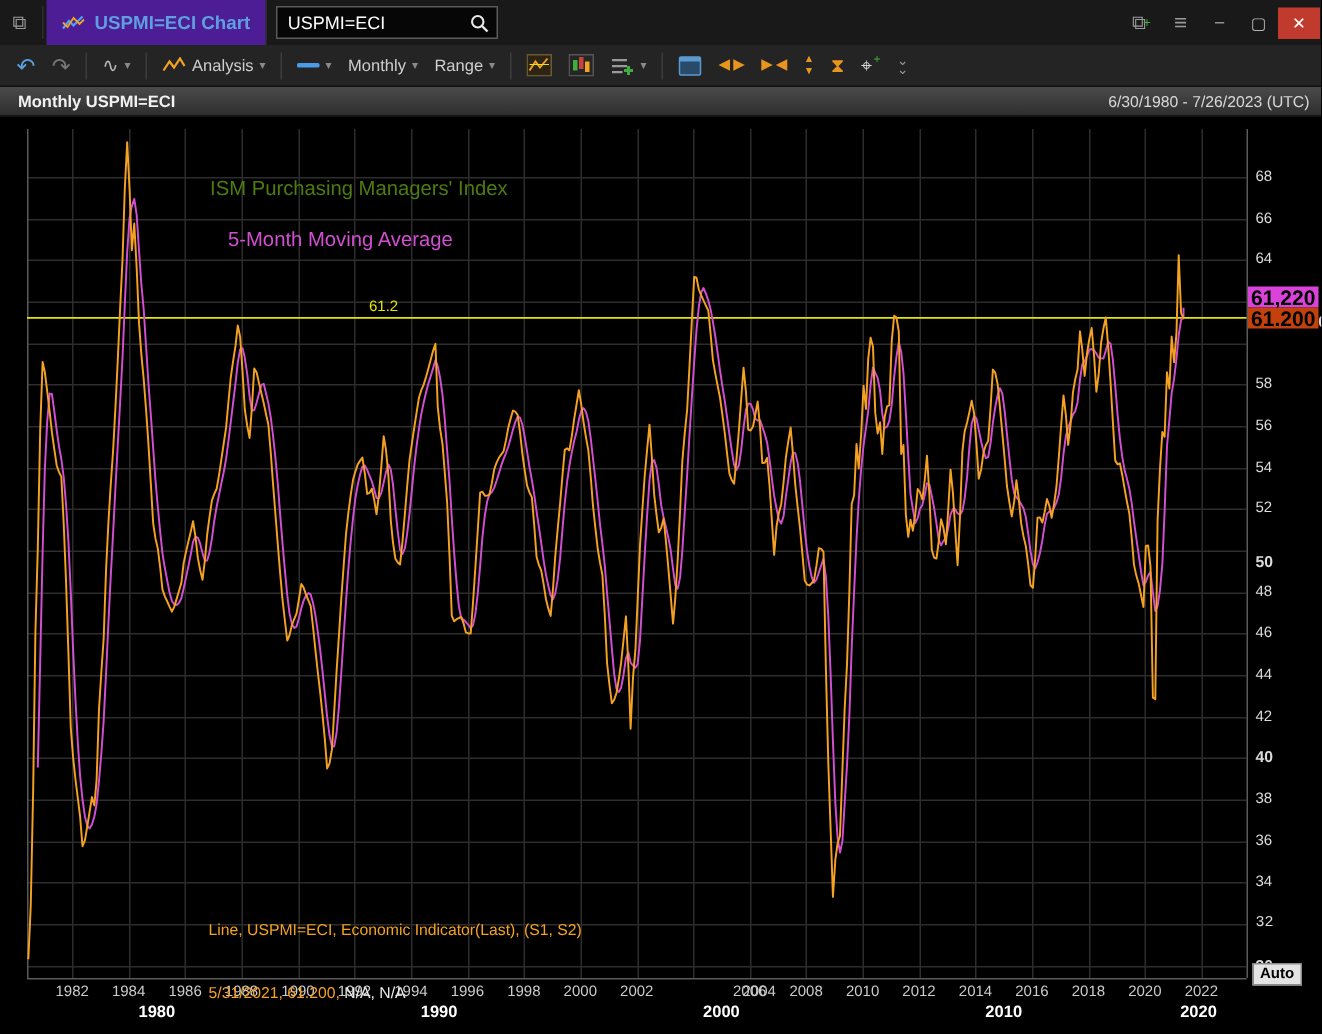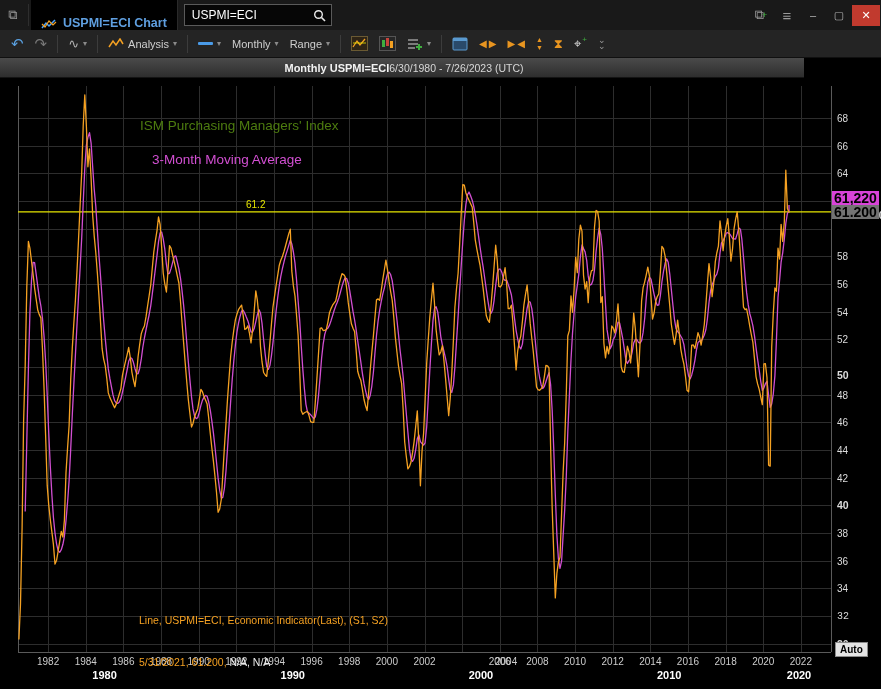--- a/index.html
+++ b/index.html
@@ -4,21 +4,21 @@
 <style>
   html,body{margin:0;padding:0;background:#000;}
   .screen{position:relative;width:881px;height:689px;background:#000;overflow:hidden;
           font-family:"Liberation Sans",sans-serif;-webkit-user-select:none;user-select:none;}
   
   .titlebar{position:absolute;left:0;top:0;width:881px;height:30px;background:#191919;
             border-bottom:1px solid #000;display:flex;align-items:center;}
   .tb-btn{width:26px;height:22px;display:flex;align-items:center;justify-content:center;
           color:#9a9a9a;font-size:13px;cursor:pointer;}
   .tb-sep{width:1px;height:22px;background:#2e2e2e;margin:0 2px;}
-  .app-tab{height:30px;display:flex;align-items:flex-end;gap:6px;background:#000000;
+  .app-tab{height:30px;display:flex;align-items:center;gap:6px;background:#4c1d95;
            padding:0 10px;border-right:1px solid #2a2a2a;}
   .tab-title{color:#5f9fe0;font-size:12.5px;font-weight:bold;}
   .searchbox{margin-left:6px;width:136px;height:20px;background:#060606;border:1px solid #5a5a5a;
              display:flex;align-items:center;padding:0 5px;}
   .searchbox input{flex:1;min-width:0;background:transparent;border:none;outline:none;color:#fff;
                    font-size:12px;font-family:"Liberation Sans",sans-serif;}
   .tb-right{margin-left:auto;display:flex;align-items:center;height:100%;}
   .win-btn{width:26px;height:21px;display:flex;align-items:center;justify-content:center;
            color:#b5b5b5;font-size:11px;cursor:pointer;}
   .win-btn.close{background:#c13a2e;color:#fff;width:28px;margin-right:1px;}
@@ -31,36 +31,36 @@
   .caret{font-size:8px;color:#8a8a8a;line-height:1;}
   .undo{color:#5aa0e0;font-size:15px;} .redo{color:#787878;font-size:15px;}
   .zig{color:#b5b5b5;font-size:13px;}
   .blueline{width:15px;height:3px;background:#4a9be8;border-radius:1px;}
   .orange-ic{color:#e89520;font-size:10px;line-height:1;}
   .stackcol{display:flex;flex-direction:column;gap:1px;align-items:center;}
   .stackcol span{font-size:7px;line-height:1;}
   .crossplus{color:#3fae3f;font-size:8px;margin-left:-3px;margin-top:-8px;}
   .chevcol span{color:#999;font-size:9px;line-height:5px;}
   
-  .chart-header{position:absolute;left:0;top:58px;width:804px;height:20px;box-sizing:border-box;
+  .chart-header{position:absolute;left:0;top:58px;width:881px;height:20px;box-sizing:border-box;
                 background:linear-gradient(#4a4a4a,#2e2e2e);border-bottom:1px solid #141414;
-                display:flex;align-items:center;justify-content:center;padding:0 8px 0 12px;}
+                display:flex;align-items:center;justify-content:space-between;padding:0 8px 0 12px;}
   .ch-title{color:#f2f2f2;font-size:11px;font-weight:bold;}
   .ch-range{color:#d8d8d8;font-size:10.5px;}
   
   .chart-panel{position:absolute;left:0;top:78px;width:881px;height:611px;background:#000;}
   #chart-svg{position:absolute;left:0;top:0;}
   .anno1{position:absolute;left:140px;top:40px;color:#4d7c0f;font-size:13.5px;}
   .anno2{position:absolute;left:152px;top:74px;color:#d24fd2;font-size:13.5px;}
   .legend{position:absolute;left:139px;top:507px;font-size:10.5px;line-height:14px;white-space:pre;}
   .orange{color:#f5a122;} .white{color:#ececec;}
   .hline-label{position:absolute;left:246px;color:#e6e600;font-size:10px;}
   .tag{position:absolute;left:832px;width:47px;height:14px;display:flex;align-items:center;
        justify-content:center;font-size:14px;font-weight:bold;color:#000;z-index:5;}
-  .tag-sma{background:#d943d9;} .tag-line{background:#737373;}
+  .tag-sma{background:#d943d9;} .tag-line{background:#c2410c;}
   .auto-btn{position:absolute;left:835px;top:564px;height:13px;line-height:13px;background:#e4e4e4;
             border:1px solid #8a8a8a;color:#000;font-size:10px;font-weight:bold;padding:0 4px;cursor:pointer;}
   .ylab{position:absolute;left:837px;transform:translateY(-50%);color:#dcdcdc;font-size:10px;}
   .ylab.bold{font-weight:bold;font-size:10.5px;}
   .xlab{position:absolute;top:578px;transform:translateX(-50%);color:#cccccc;font-size:10px;}
   .declab{position:absolute;top:591px;transform:translateX(-50%);color:#ffffff;font-size:11px;font-weight:bold;}
   svg{display:block;}
 </style>
 </head>
 <body>
@@ -313,21 +313,21 @@
         <div class="xlab" style="left: 763.25px;">2020</div>
         <div class="xlab" style="left: 800.889px;">2022</div>
         <div class="declab" style="left: 104.569px;">1980</div>
         <div class="declab" style="left: 292.764px;">1990</div>
         <div class="declab" style="left: 480.958px;">2000</div>
         <div class="declab" style="left: 669.153px;">2010</div>
         <div class="declab" style="left: 799.007px;">2020</div>
       </div>
 
     <div class="anno1">ISM Purchasing Managers' Index</div>
-    <div class="anno2">3-Month Moving Average</div>
+    <div class="anno2">5-Month Moving Average</div>
 
     <div class="hline-label" id="hline-label" style="top: 120.932px;">61.2</div>
 
     <div class="legend">
       <div class="orange">Line, USPMI=ECI, Economic Indicator(Last), (S1, S2)</div>
       <div><span class="orange">5/31/2021, 61.200,</span><span class="white"> N/A, N/A</span></div>
       
       
     </div>
 

